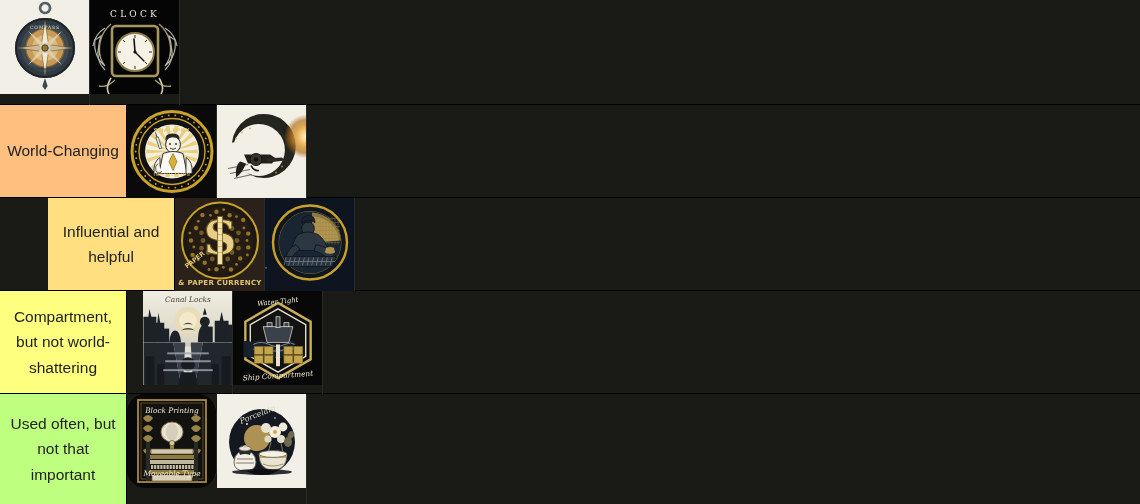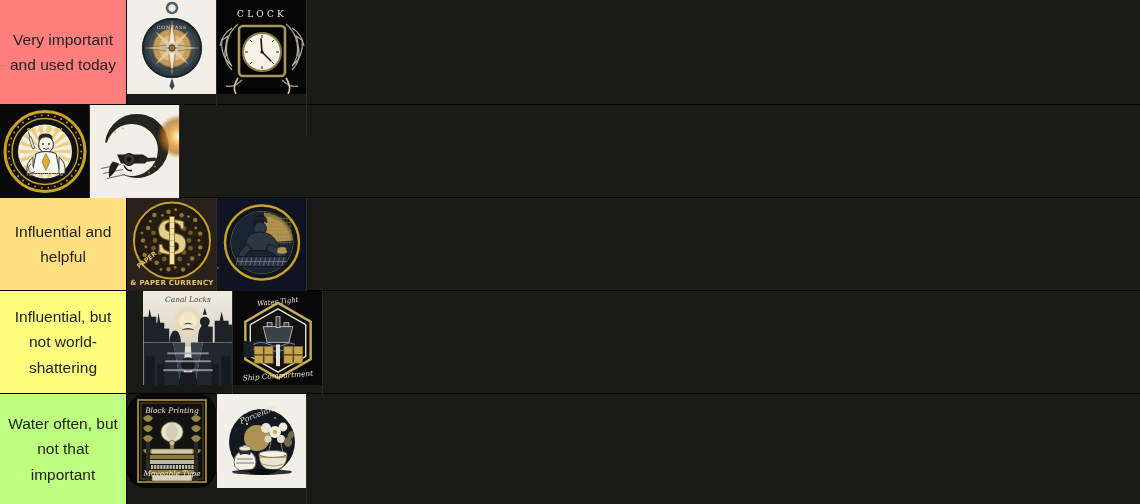--- a/index.html
+++ b/index.html
@@ -114,21 +114,20 @@
         <div class="brand-cell" style="background: rgb(127, 255, 127);"></div>
         <div class="brand-cell" style="background: rgb(127, 255, 127);"></div>
         <div class="brand-cell" style="background: rgb(127, 255, 127);"></div>
         <div class="brand-cell" style="background: rgb(58, 58, 55);"></div>
       </div>
     <div class="brand-name">TiERMAKER</div>
   </div>
 
   <div class="tier-list">
       <div class="tier-row" style="height: 105px;">
-        <div class="tier-label" style="background: rgb(255, 127, 127);">Very important and used today</div>
         <div class="tier-items">
           <div class="tier-item" title="COMPASS" style="height: 105px;">
             <div class="thumb" style="height: 94px; background: rgb(242, 240, 230);"><svg viewBox="0 0 90 90" width="90" height="94">
         <rect width="90" height="90" fill="#f2f0e6"></rect>
         <g transform="translate(45,46)">
           <circle r="30" fill="#2f3a42"></circle>
           <circle r="29" fill="none" stroke="#1d252b" stroke-width="2"></circle>
           <circle r="24" fill="#3d4a52"></circle>
           <circle r="19" fill="#c99a55"></circle>
           <circle r="19" fill="none" stroke="#8a6a33" stroke-width="1.2"></circle>
@@ -183,20 +182,21 @@
           <circle r="1.6" fill="#111"></circle>
           <path d="M-24,26 q-6,10 -2,16" stroke="#cfc8ab" stroke-width="1.6" fill="none"></path>
           <path d="M24,26 q6,10 2,16" stroke="#cfc8ab" stroke-width="1.6" fill="none"></path>
         </g>
         <text x="45" y="15" font-size="9" fill="#efe9d2" text-anchor="middle" font-family="DejaVu Serif, serif" letter-spacing="3.2">CLOCK</text>
       </svg></div>
           </div>
         </div>
       </div>
       <div class="tier-row" style="height: 93px;">
+        <div class="tier-label" style="background: rgb(255, 191, 127);">World-Changing</div>
         <div class="tier-items">
           <div class="tier-item" title="SMALLPOX INOCULATION" style="height: 93px;">
             <div class="thumb" style="height: 93px; background: rgb(10, 10, 10);"><svg viewBox="0 0 90 90" width="90" height="93">
         <rect width="90" height="90" fill="#0a0a0a"></rect>
         <g transform="translate(45,45)">
           <circle r="40" fill="#0d0d0d" stroke="#c9a227" stroke-width="3"></circle>
           <circle r="33" fill="#111" stroke="#c9a227" stroke-width="1.4"></circle>
           <g fill="#c9a227">
             <circle cx="36.3" cy="0.0" r="0.9"></circle>
                     <circle cx="35.7" cy="6.7" r="0.9"></circle>
@@ -308,21 +308,21 @@
                     <circle cx="-20" cy="-20" r="1"></circle>
             <circle cx="-12" cy="-24" r="1"></circle>
                     <circle cx="14" cy="20" r="1"></circle>
             <circle cx="20" cy="14" r="1"></circle>
           </g>
         </g>
       </svg></div>
           </div>
         </div>
       </div>
-      <div class="tier-row" style="height: 93px;">
+      <div class="tier-row" style="height: 93px; padding-left: 48px;">
         <div class="tier-label" style="background: rgb(255, 223, 127);">Influential and helpful</div>
         <div class="tier-items">
           <div class="tier-item" title="PAPER &amp; PAPER CURRENCY" style="height: 93px;">
             <div class="thumb" style="height: 93px; background: rgb(42, 33, 26);"><svg viewBox="0 0 90 92" width="90" height="93">
         <rect width="90" height="92" fill="#2a211a"></rect>
         <g transform="translate(45,42)">
           <circle r="38" fill="#1d1812" stroke="#c9a227" stroke-width="2"></circle>
           <circle r="33" fill="#241c14"></circle>
           <g opacity="0.85" fill="#a8842a">
             <circle cx="27.0" cy="0.0" r="1.4"></circle>
@@ -444,21 +444,21 @@
           </g>
         </g>
         <g font-family="DejaVu Sans, sans-serif" font-size="6" fill="#8e8469" opacity="0.85">
           <text x="2" y="72" transform="rotate(-60 2 72)">•</text>
         </g>
       </svg></div>
           </div>
         </div>
       </div>
       <div class="tier-row" style="height: 103px;">
-        <div class="tier-label" style="background: rgb(255, 255, 127);">Influential, but not world-shattering</div>
+        <div class="tier-label" style="background: rgb(255, 255, 127);">Compartment, but not world-shattering</div>
         <div class="tier-items">
           <div class="tier-item" title="Canal Locks" style="height: 103px; margin-left: 16px;">
             <div class="thumb" style="height: 94px; background: rgb(233, 231, 220);"><svg viewBox="0 0 90 95" width="90" height="94">
         <rect width="90" height="95" fill="#e9e7dc"></rect>
         <defs>
           <linearGradient id="sky" x1="0" y1="0" x2="0" y2="1">
             <stop offset="0%" stop-color="#efede2"></stop>
             <stop offset="100%" stop-color="#d9d4c3"></stop>
           </linearGradient>
         </defs>
@@ -542,21 +542,21 @@
                     <circle cx="0" cy="17" r="2.2"></circle>
           </g>
         </g>
         <text x="45" y="13" font-size="7" fill="#efe7cd" text-anchor="middle" font-family="DejaVu Serif, serif" font-style="italic" transform="rotate(-6 45 13)">Water Tight</text>
         <text x="45" y="88" font-size="7.4" fill="#efe7cd" text-anchor="middle" font-family="DejaVu Serif, serif" font-style="italic" transform="rotate(-4 45 88)">Ship Compartment</text>
       </svg></div>
           </div>
         </div>
       </div>
       <div class="tier-row" style="height: 110px;">
-        <div class="tier-label" style="background: rgb(191, 255, 127);">Water often, but not that important</div>
+        <div class="tier-label" style="background: rgb(191, 255, 127);">Used often, but not that important</div>
         <div class="tier-items">
           <div class="tier-item" title="Block Printing Moveable Type" style="height: 94px; border-radius: 19px;">
             <div class="thumb" style="height: 94px; background: rgb(8, 8, 8);"><svg viewBox="0 0 90 94" width="90" height="94">
         <rect width="90" height="94" fill="#080808"></rect>
         <rect x="11" y="6" width="68" height="82" fill="#0f0f0d" stroke="#b8984a" stroke-width="1.6"></rect>
         <rect x="14" y="9" width="62" height="76" fill="#121210" stroke="#6e5a28" stroke-width="0.8"></rect>
         <g fill="#b9a156" opacity="0.8">
           <path d="M16,24 q5,-6 10,0 q-5,8 -10,0z"></path>
           <path d="M16,34 q5,-6 10,0 q-5,8 -10,0z"></path>
           <path d="M16,44 q5,-6 10,0 q-5,8 -10,0z"></path>

